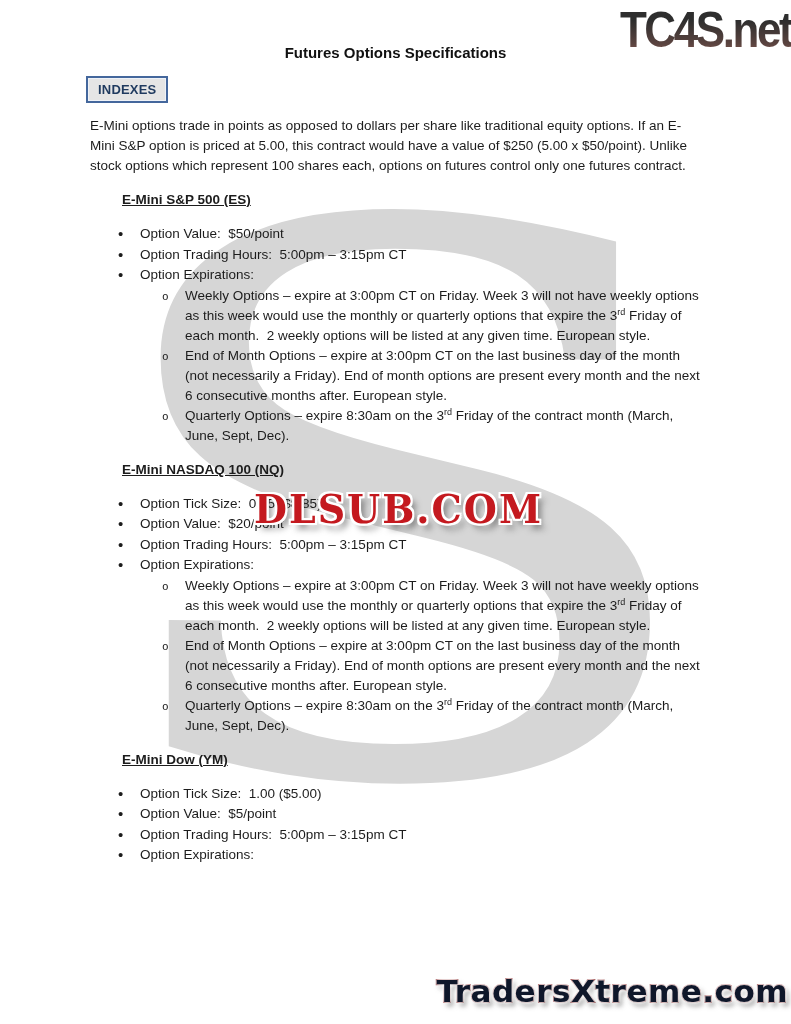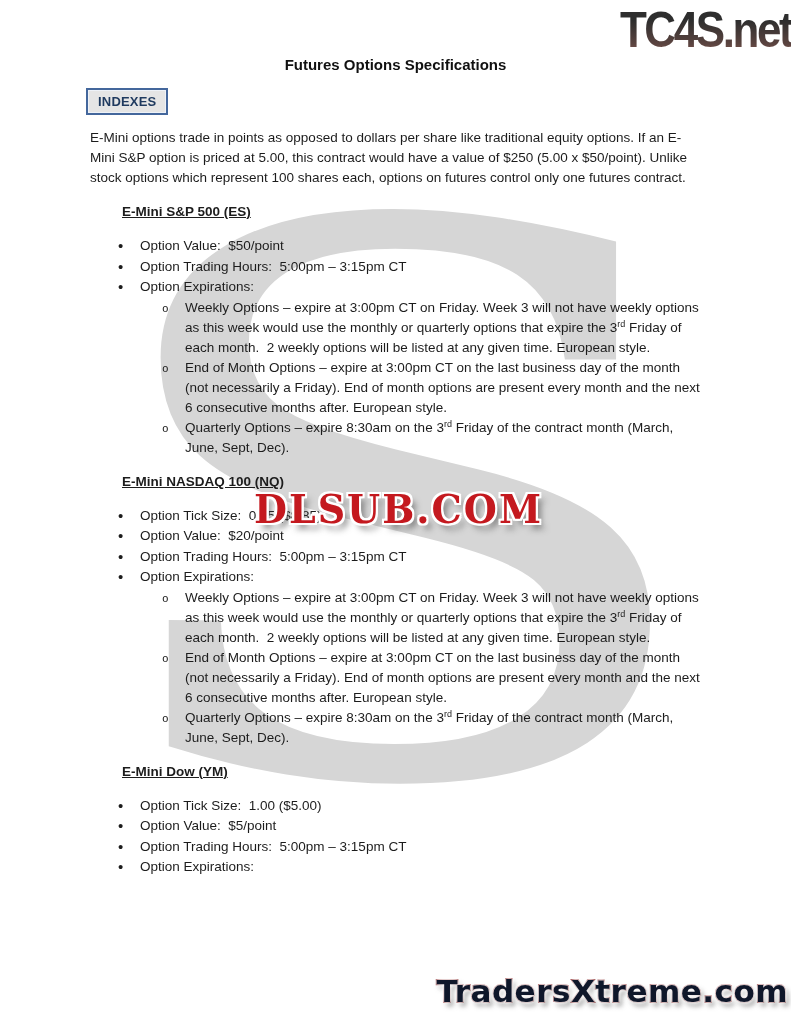--- a/index.html
+++ b/index.html
@@ -40,21 +40,21 @@
     letter-spacing:-3px;
     transform:scaleX(0.80) scaleY(0.92);
     transform-origin:right top;
     background:linear-gradient(to bottom, #2e2e2e 35%, #5b4440 75%, #a2625a 100%);
     -webkit-background-clip:text;
     background-clip:text;
     -webkit-text-fill-color:transparent;
   }
   .content { position:relative; z-index:1; padding:0 90px; }
   .doc-title {
-    margin-top:56px;
+    margin-top:44px;
     font-size:15px;
     font-weight:bold;
     text-align:center;
     color:#111;
   }
   .indexes-box {
     display:inline-block;
     margin-top:15px;
     margin-left:-4px;
     padding:4px 10px 4px 10px;

